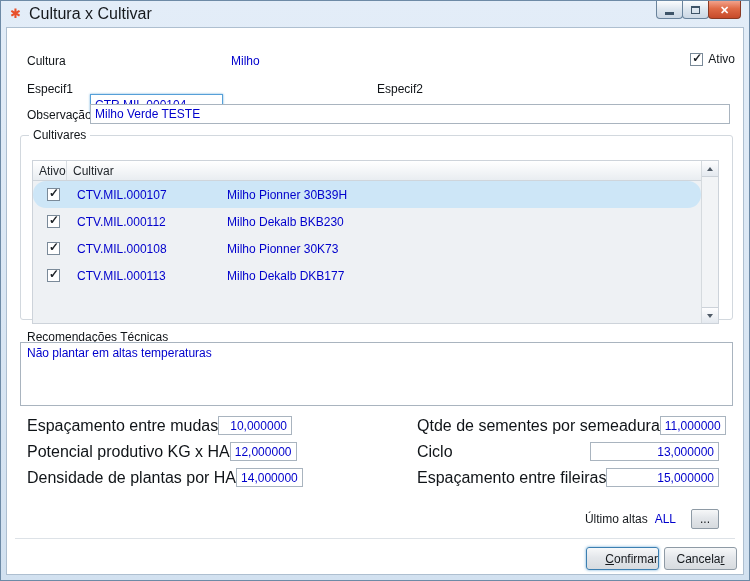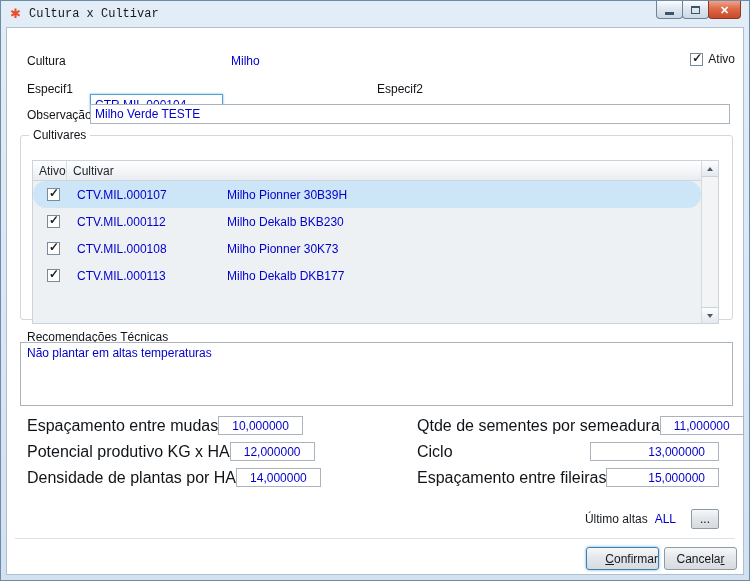--- a/index.html
+++ b/index.html
@@ -6,21 +6,21 @@
   html,body { width:750px; height:581px; }
   body { font-family:"Liberation Sans", sans-serif; font-size:12px; color:#15191d; background:#cfd8e2; }
 
   .window { position:relative; width:750px; height:581px;
     background:linear-gradient(#e3edf8,#d2e1f0); border:1px solid #6d8aa6; }
 
   
   .titlebar { height:25px; display:flex; align-items:center; padding-left:7px; gap:6px; }
   .app-icon { width:15px; height:15px; display:flex; align-items:center; justify-content:center;
     color:#e8502a; font-size:13px; line-height:15px; }
-  .win-title { font-size:12px; color:#15191d;font-family:Liberation Mono, monospace; }
+  .win-title { font-size:16px; color:#15191d; }
   .win-controls { position:absolute; top:0; right:8px; display:flex; }
   .wbtn { width:27px; height:18px; border:1px solid #69839c; border-top:none;
     border-radius:0 0 4px 4px; background:linear-gradient(#fbfcfd,#dde6ef 50%,#ccd8e5);
     margin-left:-1px; display:flex; align-items:center; justify-content:center; cursor:default; }
   .wbtn.close { width:33px; background:linear-gradient(#f2a28b,#df6a46 45%,var(--close_red,#c64a2a));
     border-color:#8a3a24; }
   .glyph-min { width:9px; height:3px; background:#3e5468; margin-top:7px; }
   .glyph-max { width:9px; height:8px; border:1px solid #3e5468; border-top-width:2px; }
   .glyph-close { color:#fff; font-size:11px; font-weight:bold; line-height:16px; }
 
@@ -78,21 +78,21 @@
     font:12px "Liberation Sans",sans-serif; padding:3px 6px; outline:none; }
 
   
   .mcol { position:absolute; top:388px; }
   .mcol.left { left:13px; width:272px; }
   .mcol.right { left:405px; width:307px; }
   .mrow { display:flex; justify-content:space-between; align-items:center; height:19px; margin-bottom:7px; }
   .mrow .mlabel { padding-left:7px; font-size:16px; color:#101418; white-space:nowrap; }
   .mcol.right .mrow .mlabel { padding-left:5px; }
   .mbox { width:129px; height:19px; border:1px solid #a9b4bf; background:#fff;
-    color:var(--accent_blue,#0000cc); text-align:right; padding:2px 13px; font-size:12px; }
+    color:var(--accent_blue,#0000cc); text-align:right; padding:2px 4px; font-size:12px; }
 
   
   .acesso { position:absolute; top:481px; right:24px; display:flex; align-items:center; gap:7px; }
   .browse-btn { width:28px; height:20px; margin-left:8px; border:1px solid #8e9aa5; border-radius:2px;
     background:linear-gradient(#f6f7f8,#e3e6ea 45%,#d6dade); font-size:12px; line-height:16px;
     display:flex; align-items:center; justify-content:center; cursor:default; }
 
   .divider { position:absolute; left:8px; right:8px; top:510px; height:1px; background:#dde2e7; }
 
   .btn { position:absolute; top:519px; width:73px; height:23px; border:1px solid #8e9aa5; border-radius:3px;

